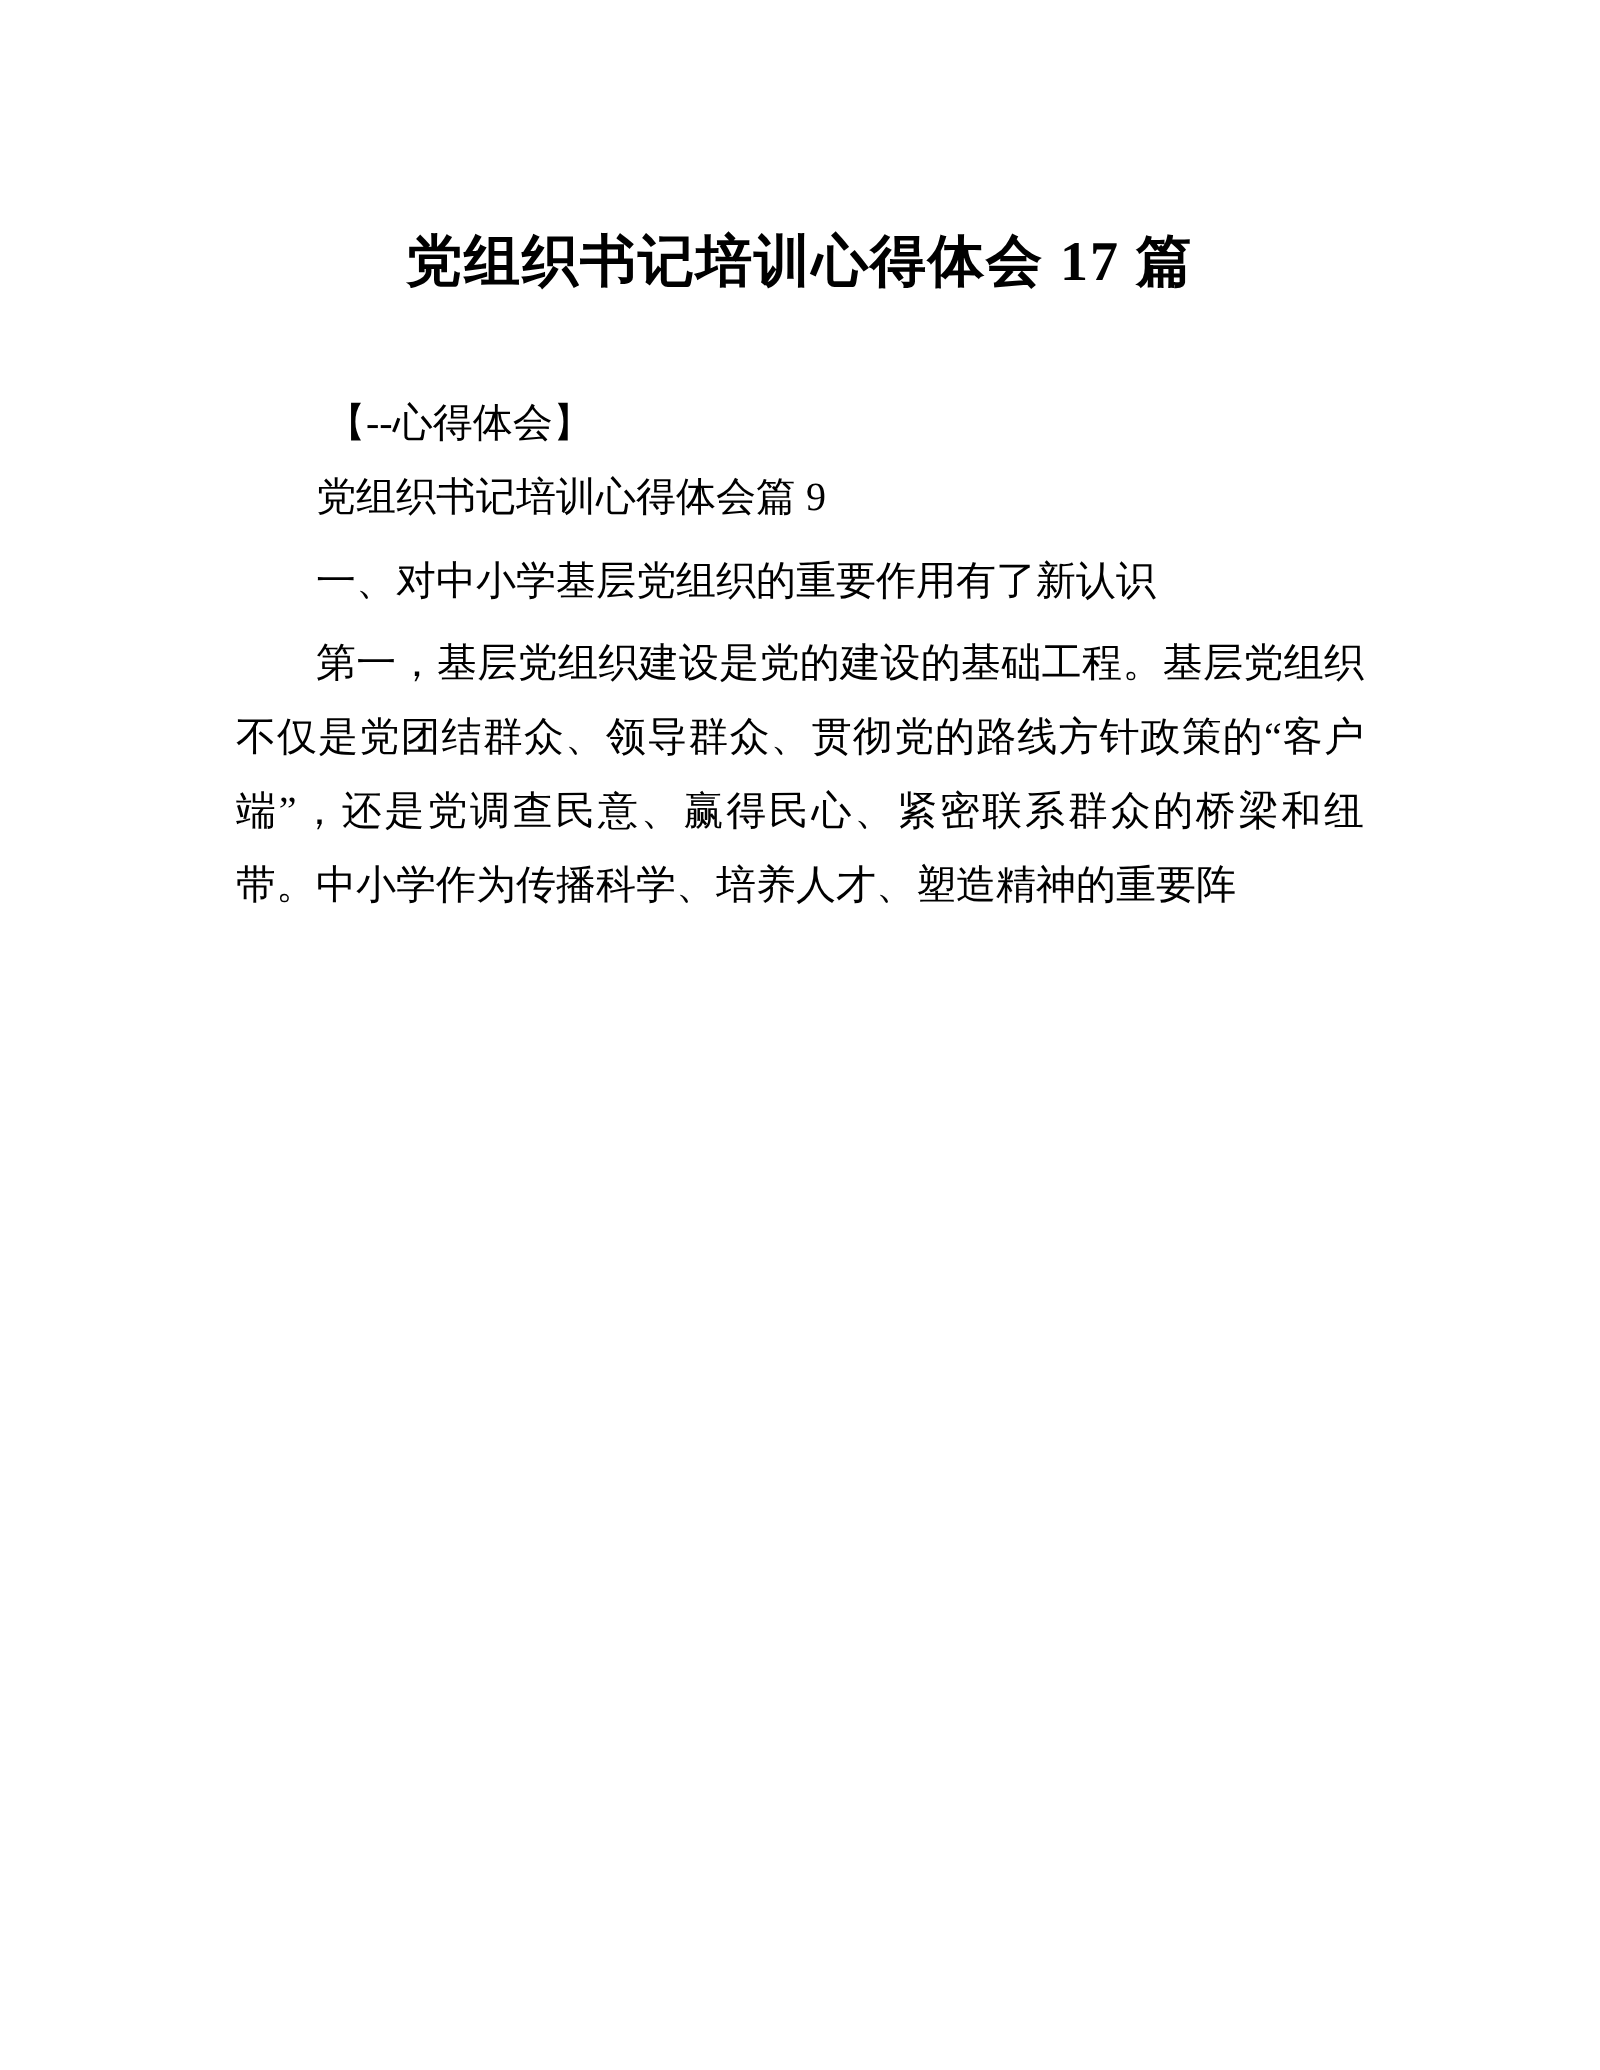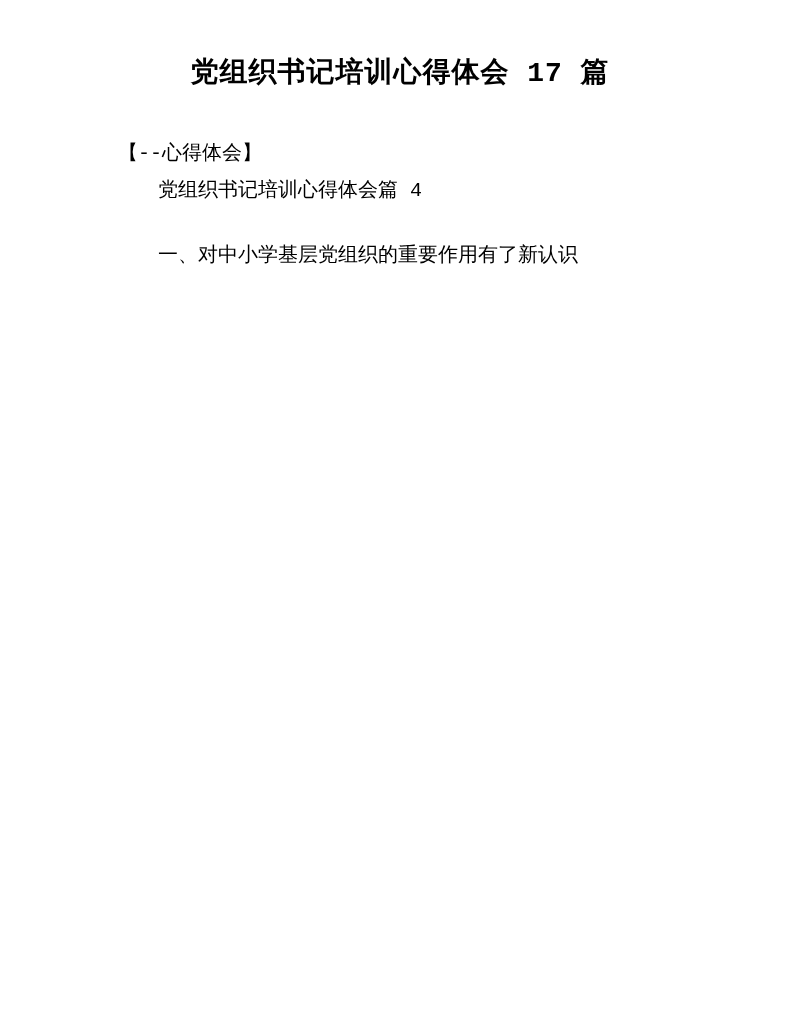--- a/index.html
+++ b/index.html
@@ -7,54 +7,56 @@
     padding: 0;
     background: #ffffff;
   }
   .page {
     position: relative;
     width: 800px;
     height: 1035px;
     background: #ffffff;
     color: #000000;
     box-sizing: border-box;
-    padding: 56px 118px 40px 118px;
+    padding: 114px 118px 40px 118px;
     overflow: hidden;
-    font-family: Liberation Mono, monospace;
+    font-family: Liberation Serif, serif;
   }
   .doc-title {
     font-size: 28px;
     line-height: 36px;
     font-weight: 700;
     text-align: center;
     margin: 0 0 44px 0;
     letter-spacing: 1px;
   }
   .para {
     font-size: 20px;
     line-height: 36.8px;
     margin: 0;
     text-align: justify;
     text-indent: 2em;
     word-break: break-all;
   }
   .para.no-indent {
     text-indent: 0;
+    margin-left: 45px;
   }
   .para.spaced {
-    margin-top: 28px;
+    margin-top: 5px;
   }
 </style>
 </head>
 <body>
 
 <div class="page">
   <h1 class="doc-title">党组织书记培训心得体会 17 篇</h1>
 
   <p class="para no-indent">【--心得体会】</p>
 
 
-  <p class="para">党组织书记培训心得体会篇 4</p>
+  <p class="para">党组织书记培训心得体会篇 9</p>
 
 
   <p class="para spaced">一、对中小学基层党组织的重要作用有了新认识</p>
 
+  <p class="para spaced">第一，基层党组织建设是党的建设的基础工程。基层党组织不仅是党团结群众、领导群众、贯彻党的路线方针政策的“客户端”，还是党调查民意、赢得民心、紧密联系群众的桥梁和纽带。中小学作为传播科学、培养人才、塑造精神的重要阵</p>
 </div>
 
 </body></html>

